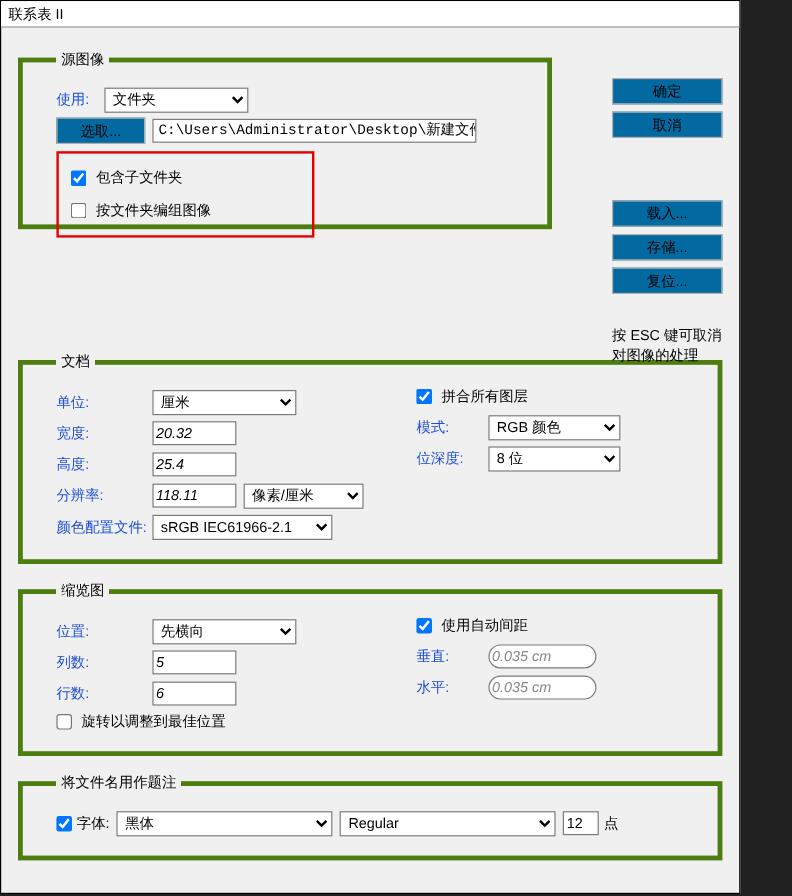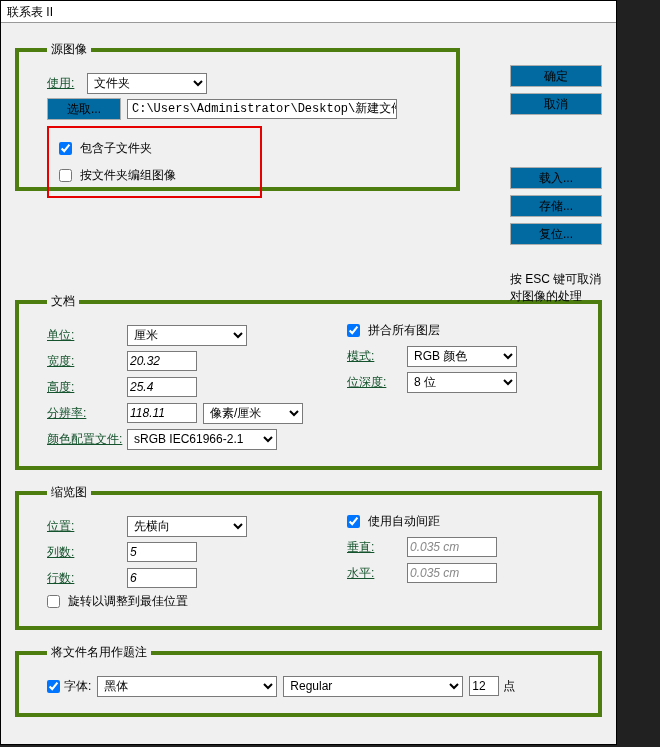--- a/index.html
+++ b/index.html
@@ -42,22 +42,21 @@
     color: #000;
   }
   .row {
     display: flex;
     align-items: center;
     margin: 4px 0;
     min-height: 22px;
   }
   .lbl {
     width: 60px;
-    color: #14532d;
-    text-decoration: underline;
+    color: #1d4ed8;
   }
   select, input[type=text] {
     font-size: 12px;
     height: 20px;
     border: 1px solid #7a7a7a;
     background: #fff;
     padding: 0 2px;
     font-family: inherit;
   }
   select { height: 21px; }
@@ -93,21 +92,21 @@
     padding: 8px 10px;
     margin: 6px 0 4px 0;
     width: 215px;
   }
   .chk-row { display:flex; align-items:center; gap:4px; margin:4px 0; }
   input[type=checkbox] { margin:0 4px 0 0; }
   .two-col { display:flex; }
   .colL { width: 300px; }
   .colR { flex:1; }
   .num-in { width: 70px; font-style: italic; }
-  .ro { background:#f0f0f0; color:#888; }
+  .ro { background:#f0f0f0; color:#888;border-radius:10px; }
   .src-fs { width: 445px; }
   .path-field { width:270px; height:20px; border:1px solid #7a7a7a; background:#fff; padding:0 4px; line-height:18px; font-family: "Courier New", monospace; margin-left:6px; overflow:hidden; white-space:nowrap; }
   .src-fs .row .lbl { width:40px; }
 </style>
 </head>
 <body>
 
 <div class="window">
   <div class="titlebar">
     <span>联系表 II</span>

